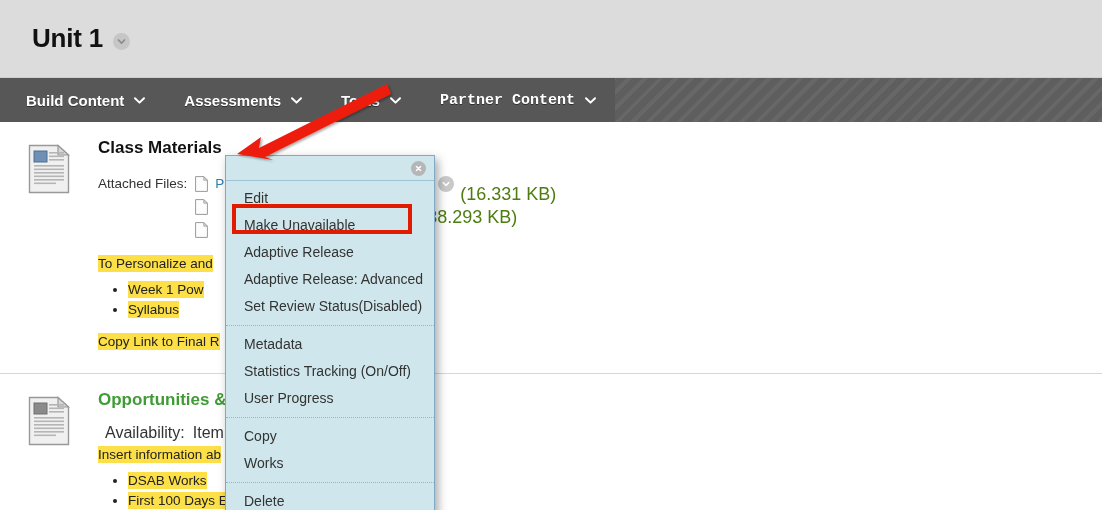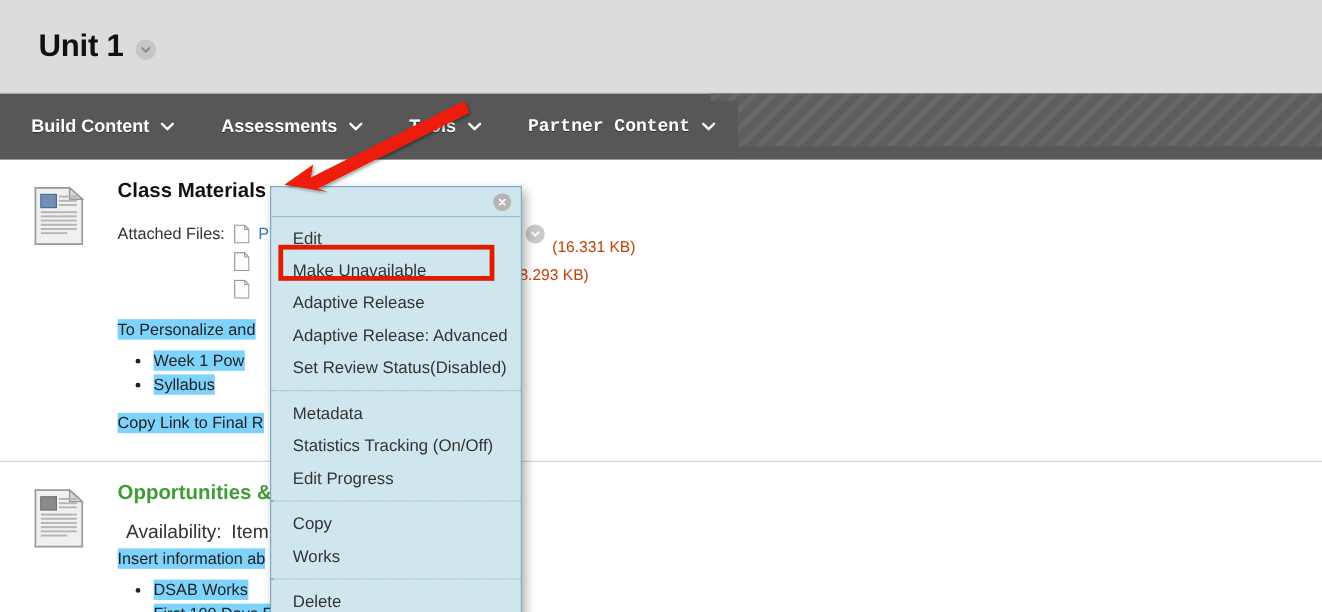--- a/index.html
+++ b/index.html
@@ -40,21 +40,21 @@
     position: relative;
     top: 3px;
     display: inline-flex;
     align-items: center;
     justify-content: center;
   }
   .title-chevron svg { display:block; }
 
   
   .action-bar {
-    height: 55px;
+    height: 44px;
     background: #575757;
     display: flex;
     align-items: center;
     position: relative;
   }
   .action-bar-items {
     display: flex;
     align-items: center;
     height: 44px;
     background: #575757;
@@ -162,30 +162,30 @@
     width: 16px;
     height: 16px;
     border-radius: 50%;
     background: #c9c9c9;
     margin: 0 6px 0 7px;
     display: inline-flex;
     align-items: center;
     justify-content: center;
     flex: 0 0 16px;
   }
-  .file-size { color: #c2410c; font-size: 13px; margin-top: 22px; }
+  .file-size { color: #4d7c0f; font-size: 18px; margin-top: 22px; }
 
   .para {
     font-size: 13.5px;
     color: #222222;
     margin: 14px 0 0 0;
     line-height: 18px;
   }
   .hl {
-    background: #7dd3fc;
+    background: #fde047;
     padding: 1px 0;
   }
   ul.bullets {
     margin: 7px 0 0 0;
     padding-left: 30px;
     list-style: disc;
   }
   ul.bullets li {
     font-size: 13.5px;
     color: #222222;
@@ -468,21 +468,21 @@
     <div class="cm-item">Edit</div>
     <div class="cm-item highlighted">Make Unavailable</div>
     <div class="cm-item">Adaptive Release</div>
     <div class="cm-item">Adaptive Release: Advanced</div>
     <div class="cm-item">Set Review Status(Disabled)</div>
 
     <div class="cm-sep"></div>
 
     <div class="cm-item">Metadata</div>
     <div class="cm-item">Statistics Tracking (On/Off)</div>
-    <div class="cm-item">Edit Progress</div>
+    <div class="cm-item">User Progress</div>
 
     <div class="cm-sep"></div>
 
     <div class="cm-item">Copy</div>
     <div class="cm-item">Works</div>
 
     <div class="cm-sep"></div>
 
     <div class="cm-item">Delete</div>
   </div>

